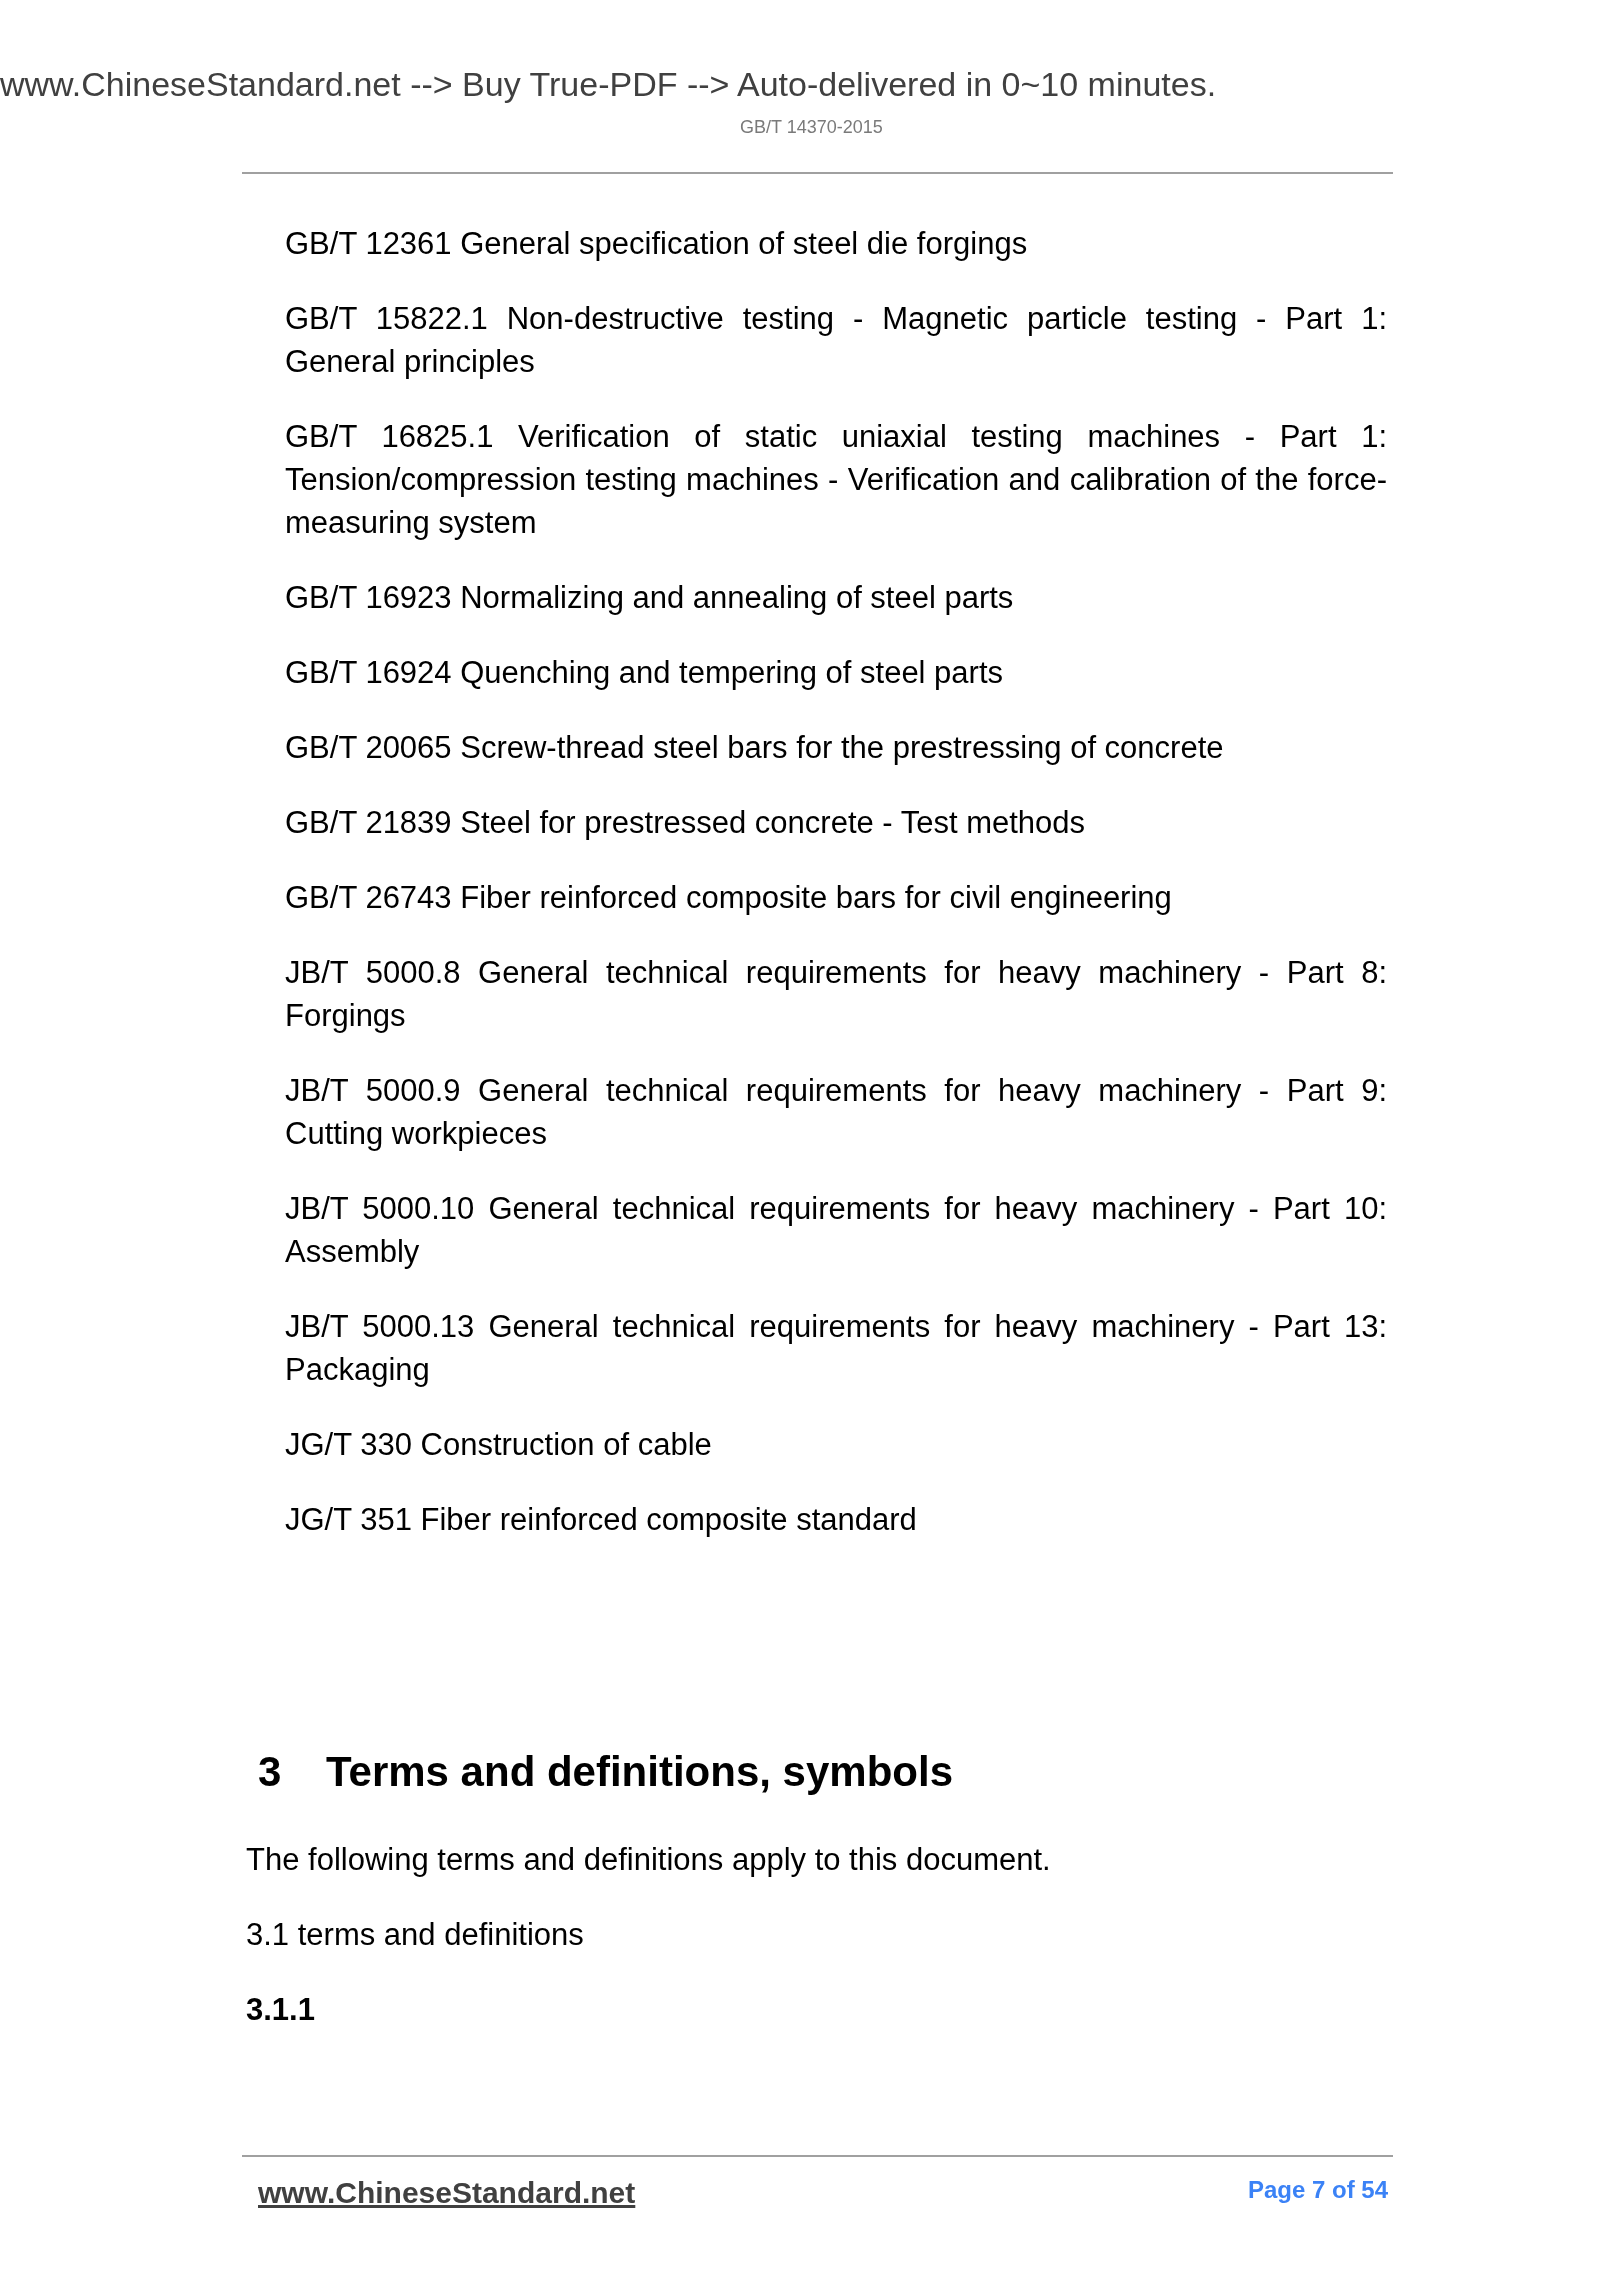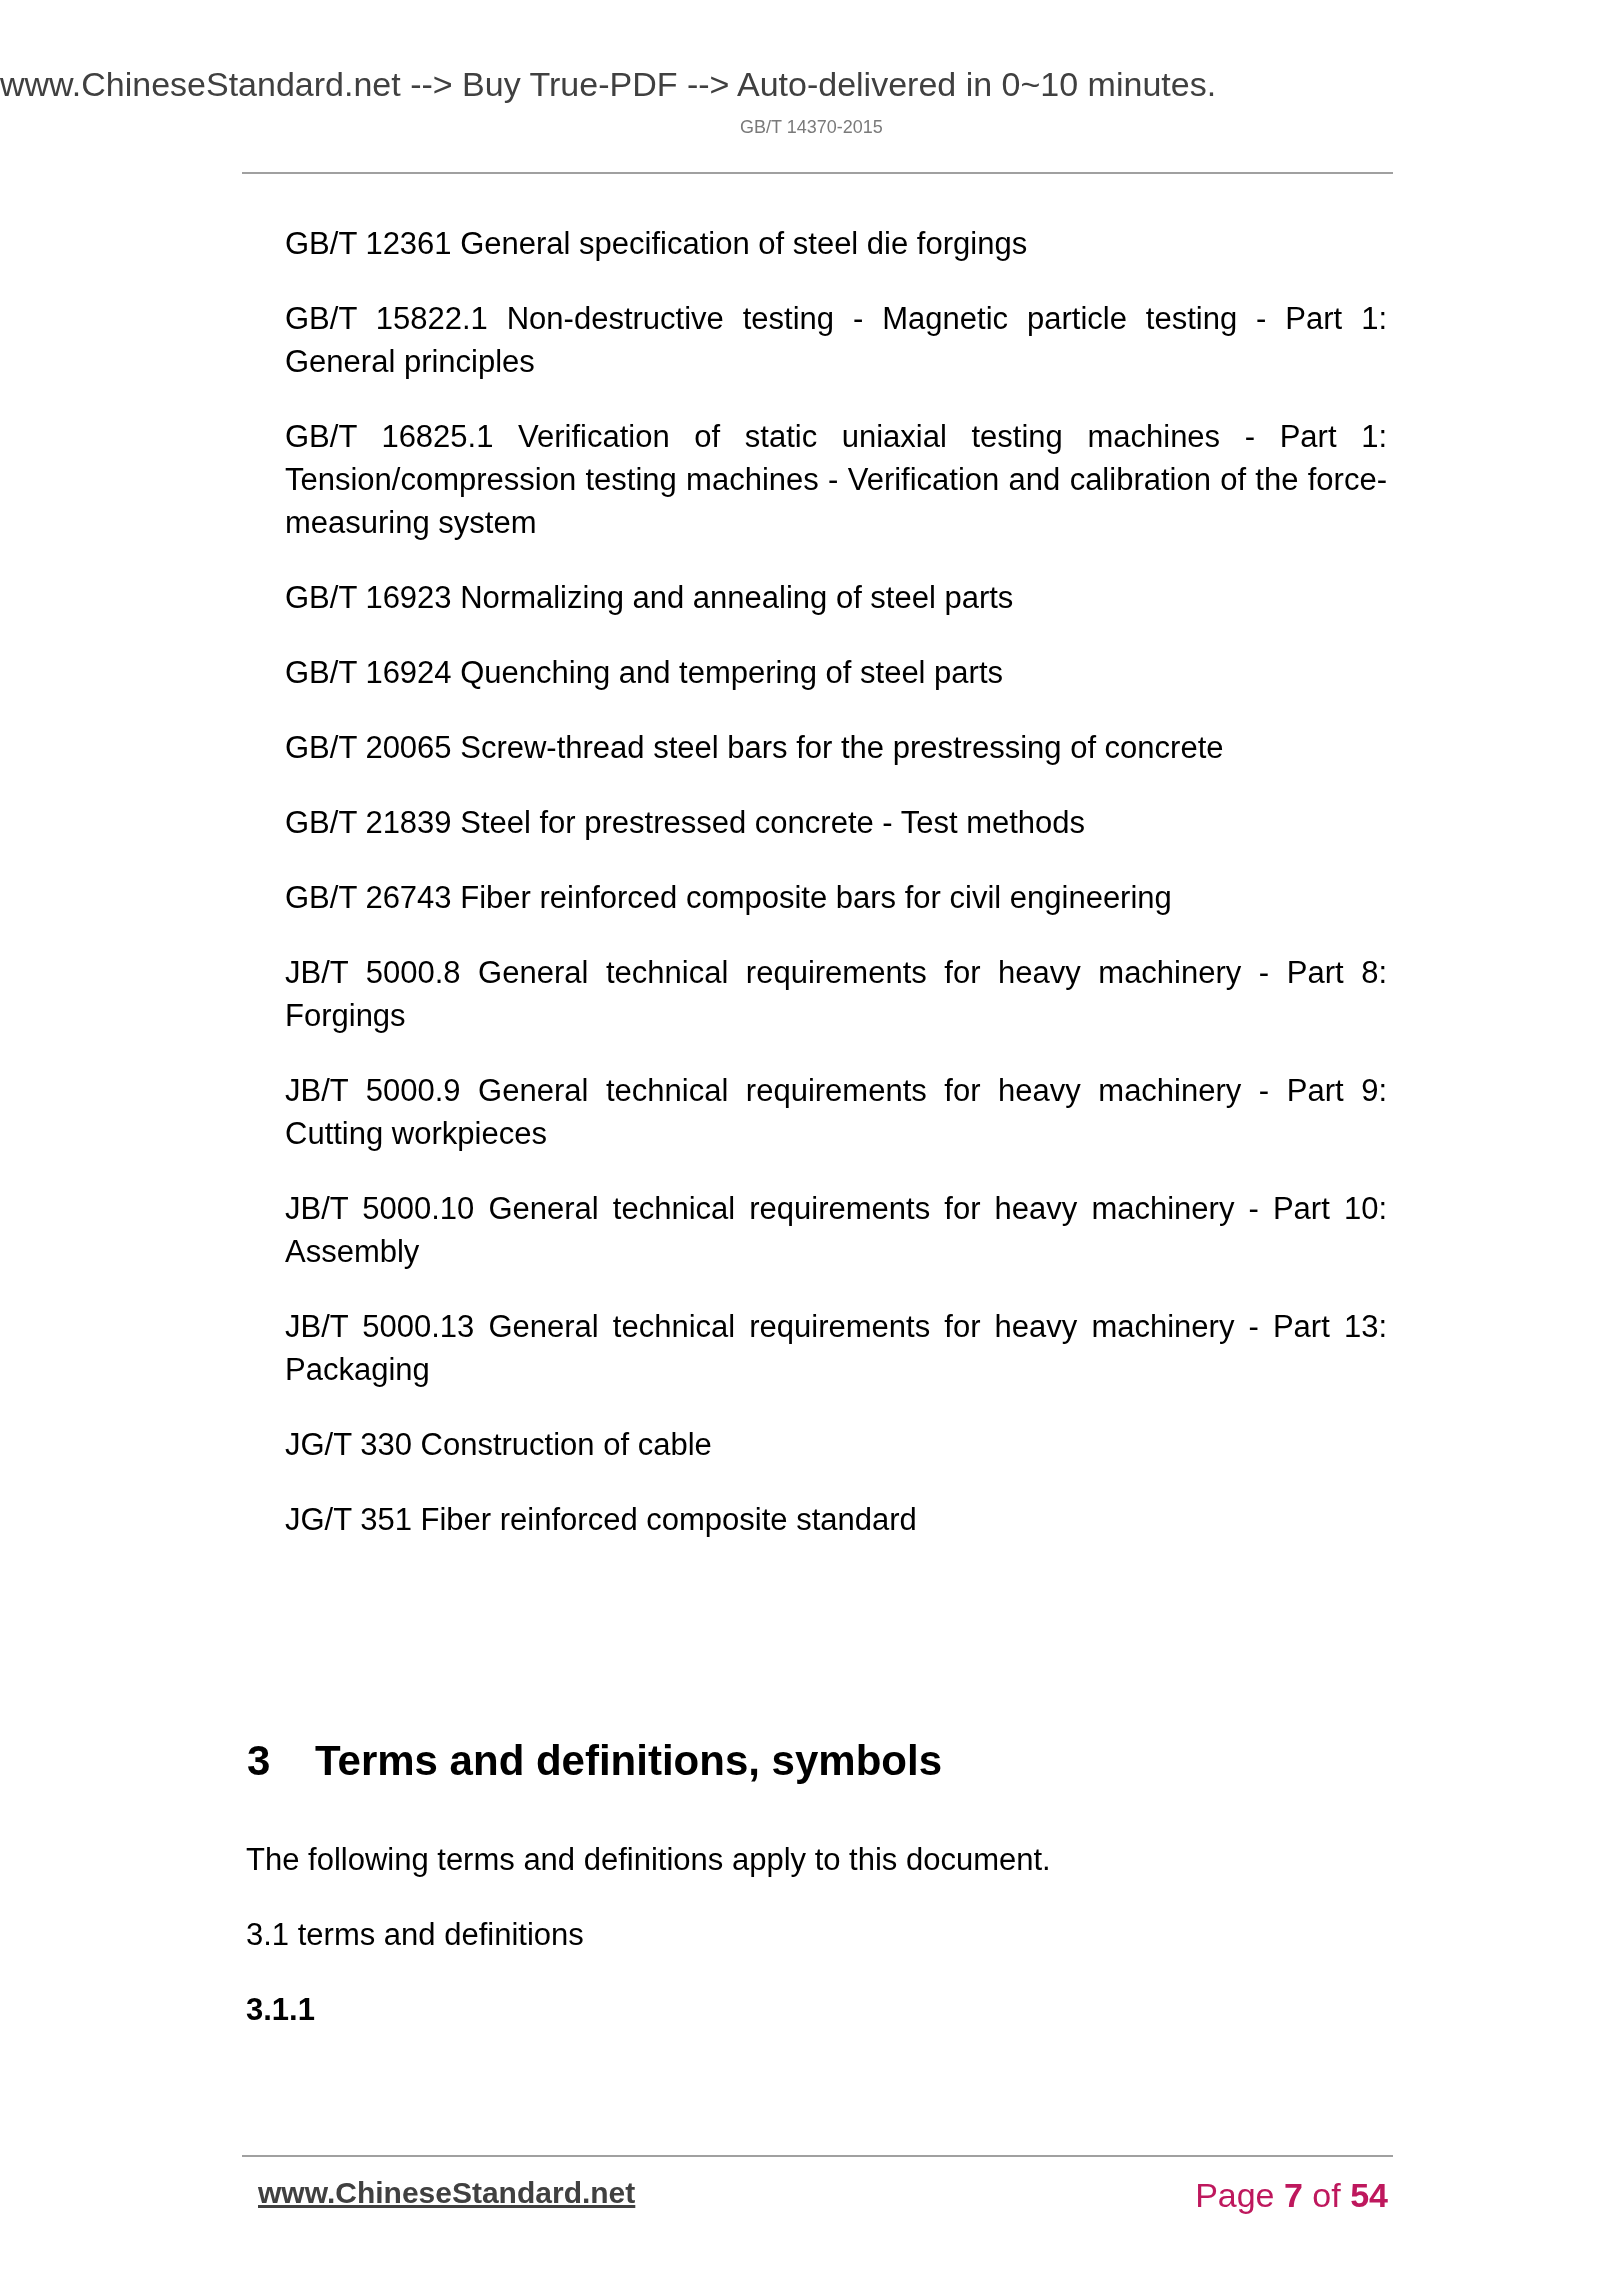--- a/index.html
+++ b/index.html
@@ -6,27 +6,27 @@
   body { width: 1623px; height: 2295px; position: relative; overflow: hidden;
          font-family: "Liberation Sans", sans-serif; color: #000; }
   .hdr1 { position: absolute; top: 65px; left: 0; width: 1623px; text-align: left;
           font-size: 34px; color: #404040; }
   .hdr2 { position: absolute; top: 117px; left: 0; width: 1623px; text-align: center;
           font-size: 18px; color: #7a7a7a; }
   .rule { position: absolute; left: 242px; width: 1151px; height: 1.7px; background: #a0a0a0; }
   .refs { position: absolute; top: 222px; left: 285px; width: 1102px; }
   .ref { font-size: 31px; line-height: 43px; text-align: justify; margin: 0 0 32px 0; }
   .sec { position: absolute; left: 246px; width: 1142px; }
-  .h1 { font-size: 42px; font-weight: bold; margin: 1px; }
+  .h1 { font-size: 42px; font-weight: bold; margin: 12px; }
   .h1 .num { display: inline-block; width: 68px; }
   .p { font-size: 31px; line-height: 43px; margin: 0; }
   .b { font-weight: bold; }
   .foot-link { position: absolute; top: 2176px; left: 258px; font-size: 30px; color: #404040;
                text-decoration: underline; font-weight: bold; }
-  .foot-page { position: absolute; top: 2176px; right: 235px; font-size: 34px; color: #be185d; }
+  .foot-page { position: absolute; top: 2176px; right: 235px; font-size: 24px; color: #3b82f6; font-weight: bold; }
 </style>
 </head>
 <body>
 
 <div class="hdr1">www.ChineseStandard.net --&gt; Buy True-PDF --&gt; Auto-delivered in 0~10 minutes.</div>
 <div class="hdr2">GB/T 14370-2015</div>
 <div class="rule" style="top:172px"></div>
 
 <div class="refs">
   <p class="ref">GB/T 12361 General specification of steel die forgings</p>

